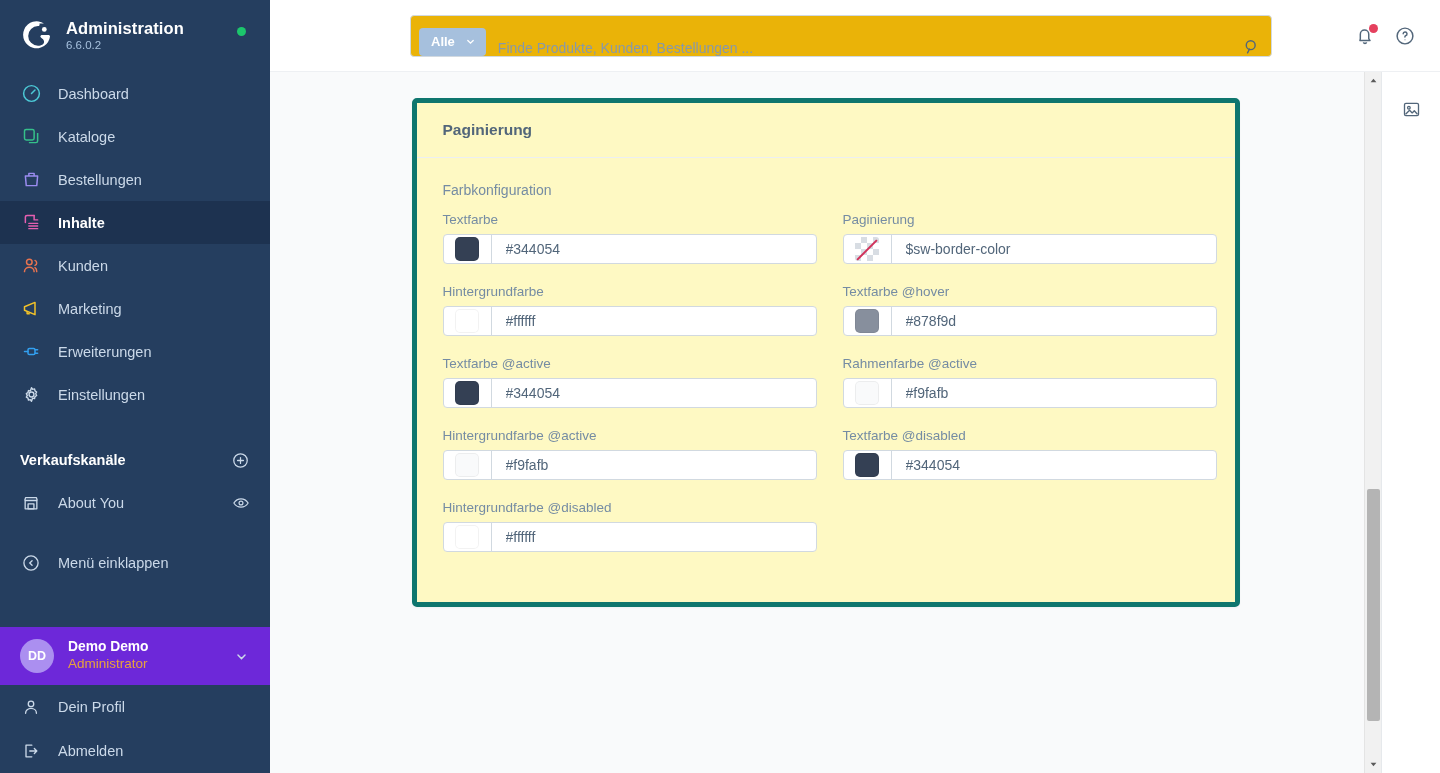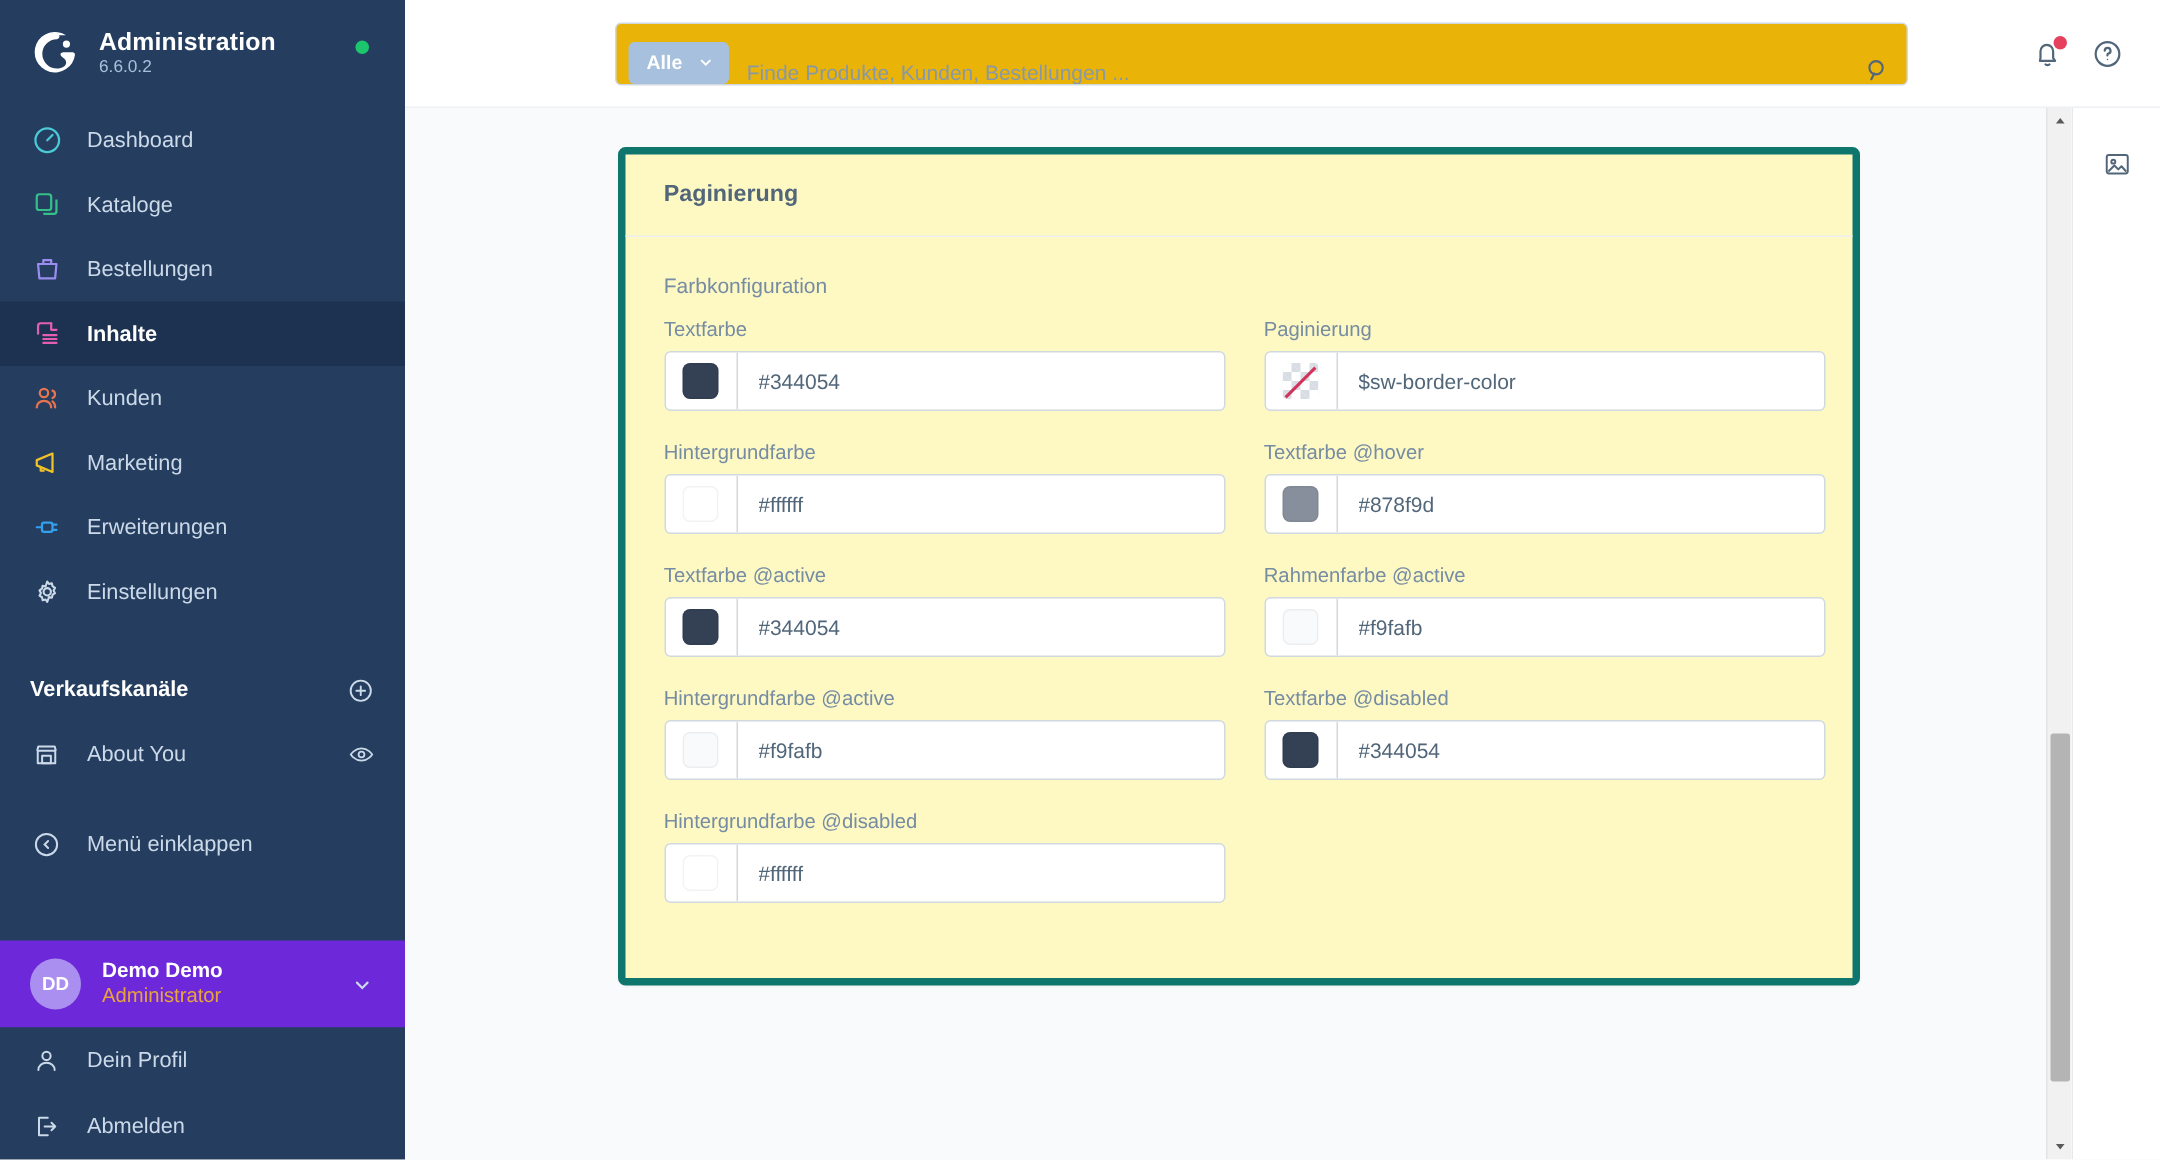--- a/index.html
+++ b/index.html
@@ -123,21 +123,21 @@
   }
   .card-head { padding: 18px 26px; border-bottom: 1px solid #eceff2; }
   .card-title { font-size: 15.5px; font-weight: bold; color: #52667a; }
   .card-body { padding: 24px 26px 30px 26px; }
   .group-title { font-size: 14px; color: #758ca3; margin-bottom: 14px; }
 
   .grid { display: grid; grid-template-columns: 374px 374px; column-gap: 26px; row-gap: 0; }
   .field { margin-bottom: 20px; }
   .field-label { display: block; font-size: 13.5px; color: #758ca3; margin-bottom: 7px; }
   .colorbox {
-    display: flex; align-items: stretch; height: 40px;
+    display: flex; align-items: stretch; height: 30px;
     border: 1px solid #d1d9e0; border-radius: 4px; overflow: hidden; background: #fff;
   }
   .swatch-cell {
     width: 48px; flex: 0 0 48px; border-right: 1px solid #d1d9e0;
     display: flex; align-items: center; justify-content: center; cursor: pointer;
   }
   .swatch { width: 24px; height: 24px; border-radius: 5px; }
   .swatch.bordered { box-shadow: inset 0 0 0 1px rgba(0,0,0,.05); }
   .swatch.none {
     background-image:

